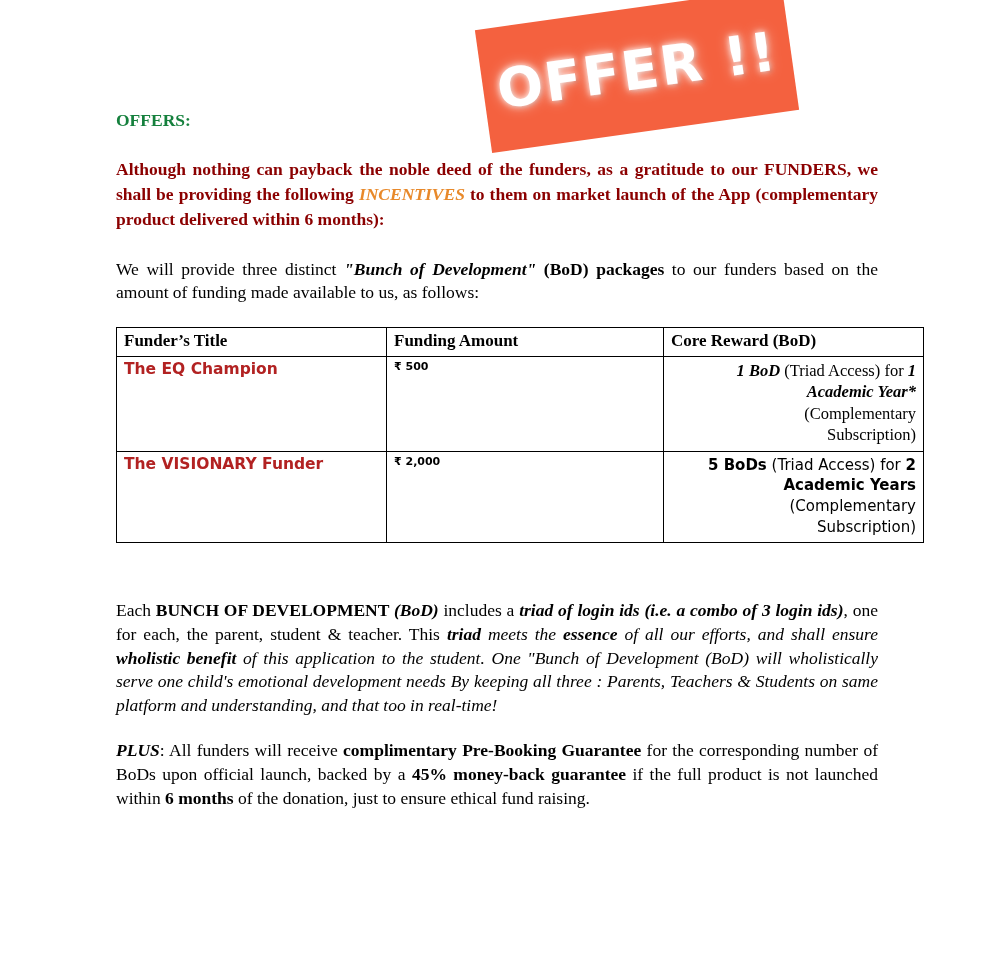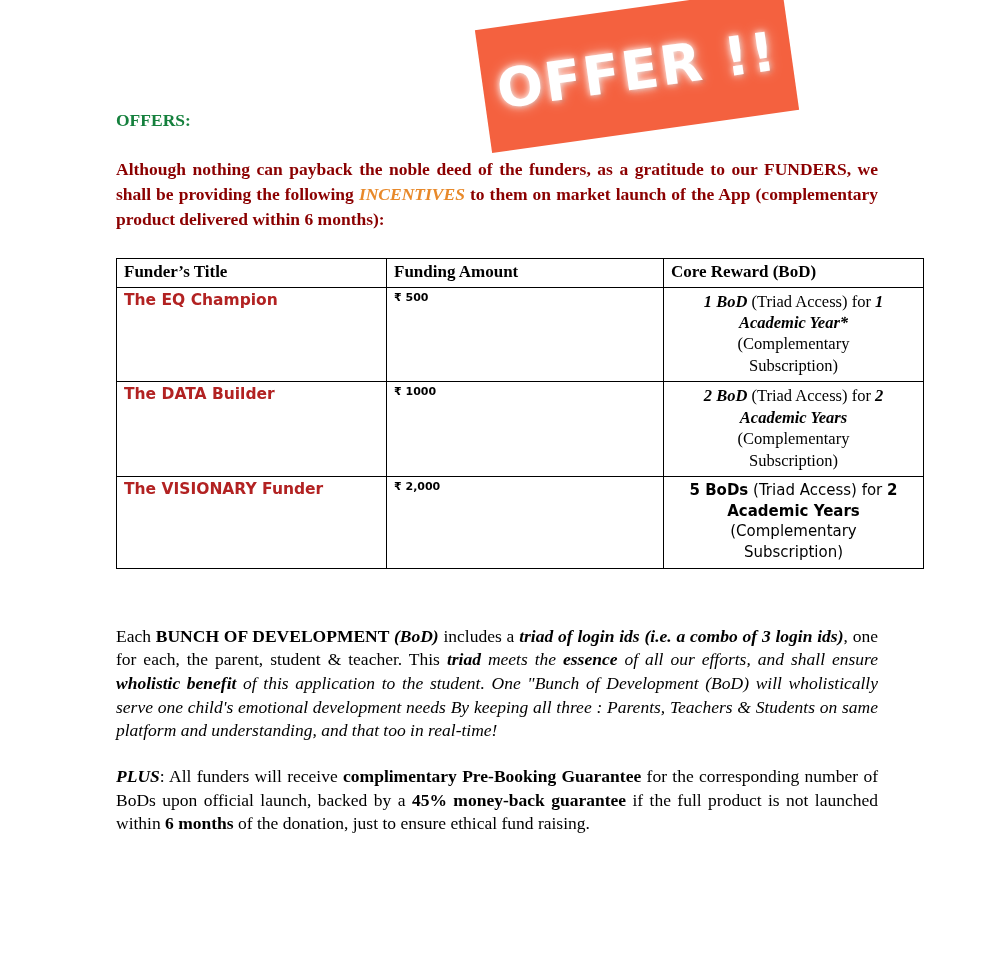--- a/index.html
+++ b/index.html
@@ -112,21 +112,21 @@
     font-size: 15.5px;
     padding-top: 5px;
   }
   td.amount-cell {
     font-family: "DejaVu Sans", sans-serif;
     font-weight: bold;
     font-size: 11px;
     padding-top: 6px;
   }
   td.reward-cell {
-    text-align: center;
+    text-align: right;
     font-size: 16.5px;
     line-height: 1.3;
     font-family: "Liberation Serif", serif;
   }
   td.reward-cell .bi {
     font-weight: bold;
     font-style: italic;
   }
   td.reward-cell.sans {
     font-family: "DejaVu Sans", sans-serif;
@@ -153,48 +153,42 @@
   </div>
 
   <div class="content">
 
     <div class="offers-heading">OFFERS:</div>
 
     <div class="intro">
       <span>Although nothing can payback the noble deed of the funders, as a gratitude to our FUNDERS, we shall be providing the following </span><span class="incentives">INCENTIVES</span><span> to them on market launch of the App (complementary product delivered within 6 months):</span>
     </div>
 
+    <div class="para">
+      <span>We will provide three distinct </span><b><i>"Bunch of Development"</i></b><b> (BoD) packages</b><span> to our funders based on the amount of funding made available to us, as follows:</span>
+    </div>
 
     <table class="bod">
       <tbody>
           <tr>
         <th class="col1">Funder’s Title</th>
         <th class="col2">Funding Amount</th>
         <th class="col3">Core Reward (BoD)</th>
       </tr>
 
       <tr class="row-tall-1">
         <td class="title-cell">The EQ Champion</td>
         <td class="amount-cell">₹ 500</td>
         <td class="reward-cell">
           <span class="bi">1 BoD</span><span> (Triad Access) for </span><span class="bi">1 Academic Year*</span><br>
           <span>(Complementary</span><br>
           <span>Subscription)</span>
         </td>
       </tr>
 
-      <tr class="row-tall-2">
-        <td class="title-cell">The DATA Builder</td>
-        <td class="amount-cell">₹ 1000</td>
-        <td class="reward-cell">
-          <span class="bi">2 BoD</span><span> (Triad Access) for </span><span class="bi">2 Academic Years</span><br>
-          <span>(Complementary</span><br>
-          <span>Subscription)</span>
-        </td>
-      </tr>
 
       <tr class="row-tall-3">
         <td class="title-cell">The VISIONARY Funder</td>
         <td class="amount-cell">₹ 2,000</td>
         <td class="reward-cell sans">
           <span class="bi">5 BoDs</span><span> (Triad Access) for </span><span class="bi">2 Academic Years</span><br>
           <span>(Complementary</span><br>
           <span>Subscription)</span>
         </td>
       </tr>

